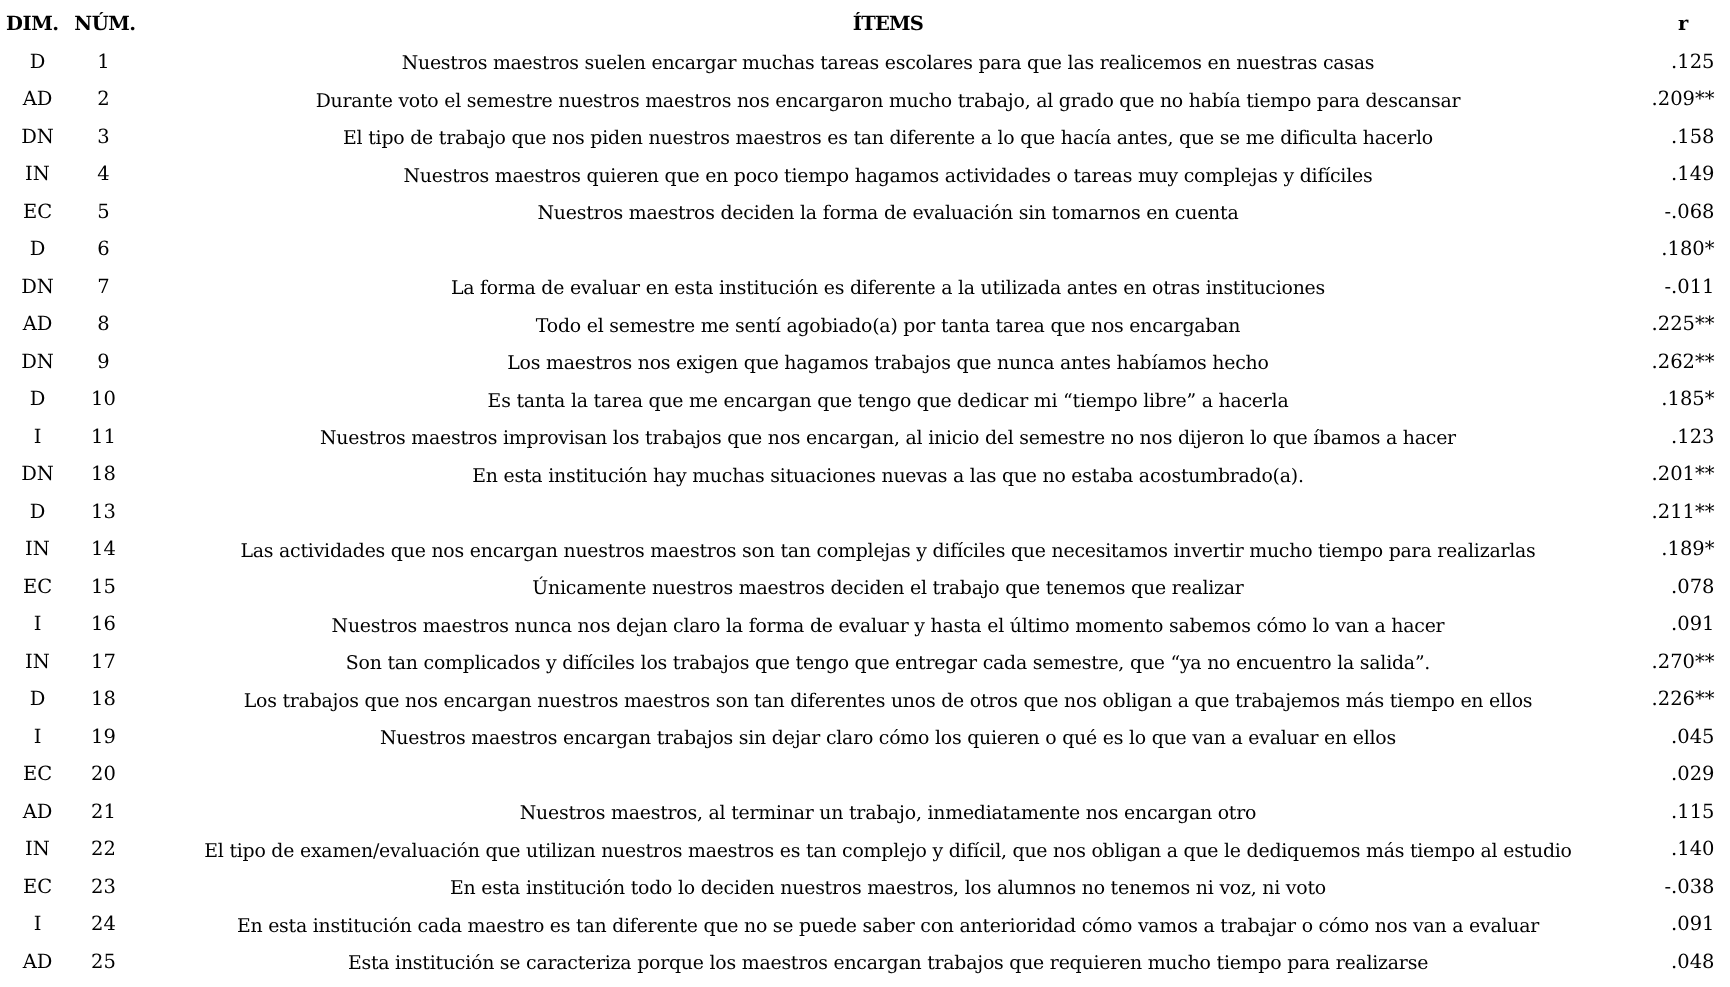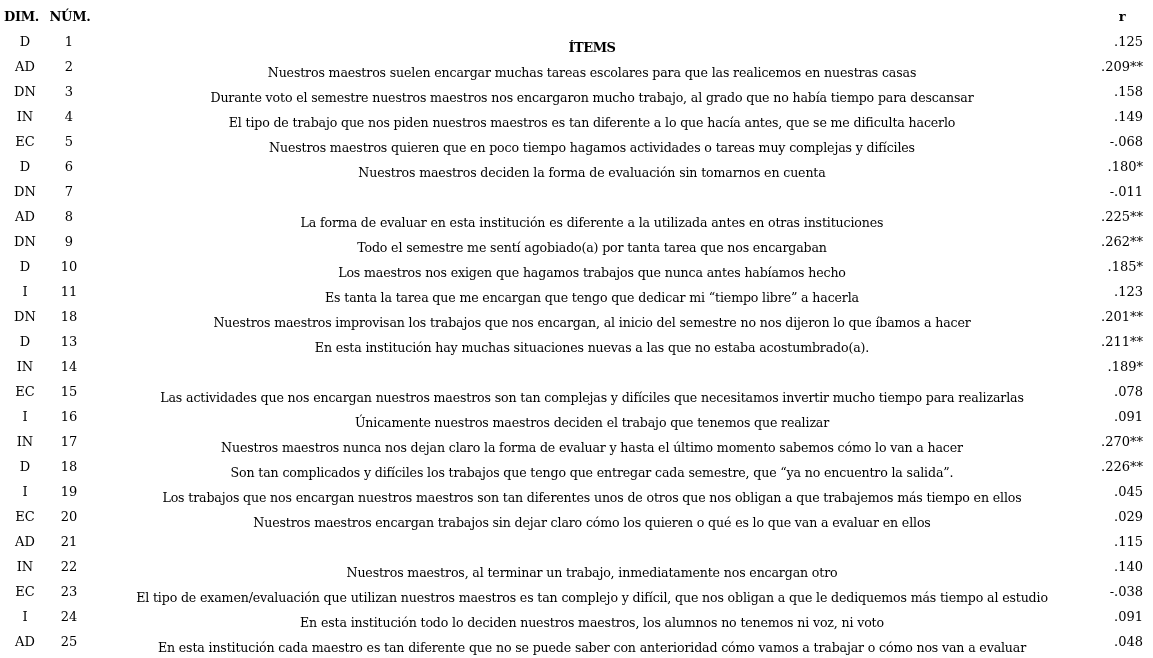--- a/index.html
+++ b/index.html
@@ -3,21 +3,21 @@
 <meta charset="utf-8">
 <style>
   html, body { margin: 0; padding: 0; background: #ffffff; }
   body { width: 1153px; height: 658px; overflow: hidden; color: #000; font-family: "DejaVu Serif", "Liberation Serif", serif; }
   .table { position: relative; width: 1073px; height: 658px; }
   .row { position: absolute; left: 0; width: 1153px; height: 25px; line-height: 25px; font-size: 13px; }
   .row.header { top: 4px; font-weight: bold; font-size: 13px; letter-spacing: -0.3px; }
   .cell { position: absolute; top: 0; white-space: nowrap; }
   .c-dim { left: 4px; width: 42px; text-align: center; }
   .c-num { left: 46px; width: 46px; text-align: center; }
-  .c-item { left: 92px; width: 1000px; text-align: center; letter-spacing: -0.15px; font-size: 12.6px; margin-top: 31px; }
+  .c-item { left: 92px; width: 1000px; text-align: center; letter-spacing: -0.15px; font-size: 12.6px; }
   .c-r { left: 1093px; width: 58px; text-align: center; }
   .row.header .c-dim { left: 4px; width: 44px; text-align: left; }
   .row.header .c-num { left: 49px; width: 42px; text-align: center; }
   .row.header .c-item { font-size: 13px; letter-spacing: -0.5px; }
   .row.header .c-r { left: 1093px; }
   .rv { display: inline-block; text-align: right; min-width: 42px; }
 </style>
 </head>
 <body>
 
@@ -166,16 +166,17 @@
       </div>
       <div class="row" style="top: 604px;">
         <span class="cell c-dim">I</span>
         <span class="cell c-num">24</span>
         <span class="cell c-item">En esta institución cada maestro es tan diferente que no se puede saber con anterioridad cómo vamos a trabajar o cómo nos van a evaluar</span>
         <span class="cell c-r"><span class="rv">.091</span></span>
       </div>
       <div class="row" style="top: 629px;">
         <span class="cell c-dim">AD</span>
         <span class="cell c-num">25</span>
+        <span class="cell c-item">Esta institución se caracteriza porque los maestros encargan trabajos que requieren mucho tiempo para realizarse</span>
         <span class="cell c-r"><span class="rv">.048</span></span>
       </div>
     </div>
 </div>
 
 </body></html>

